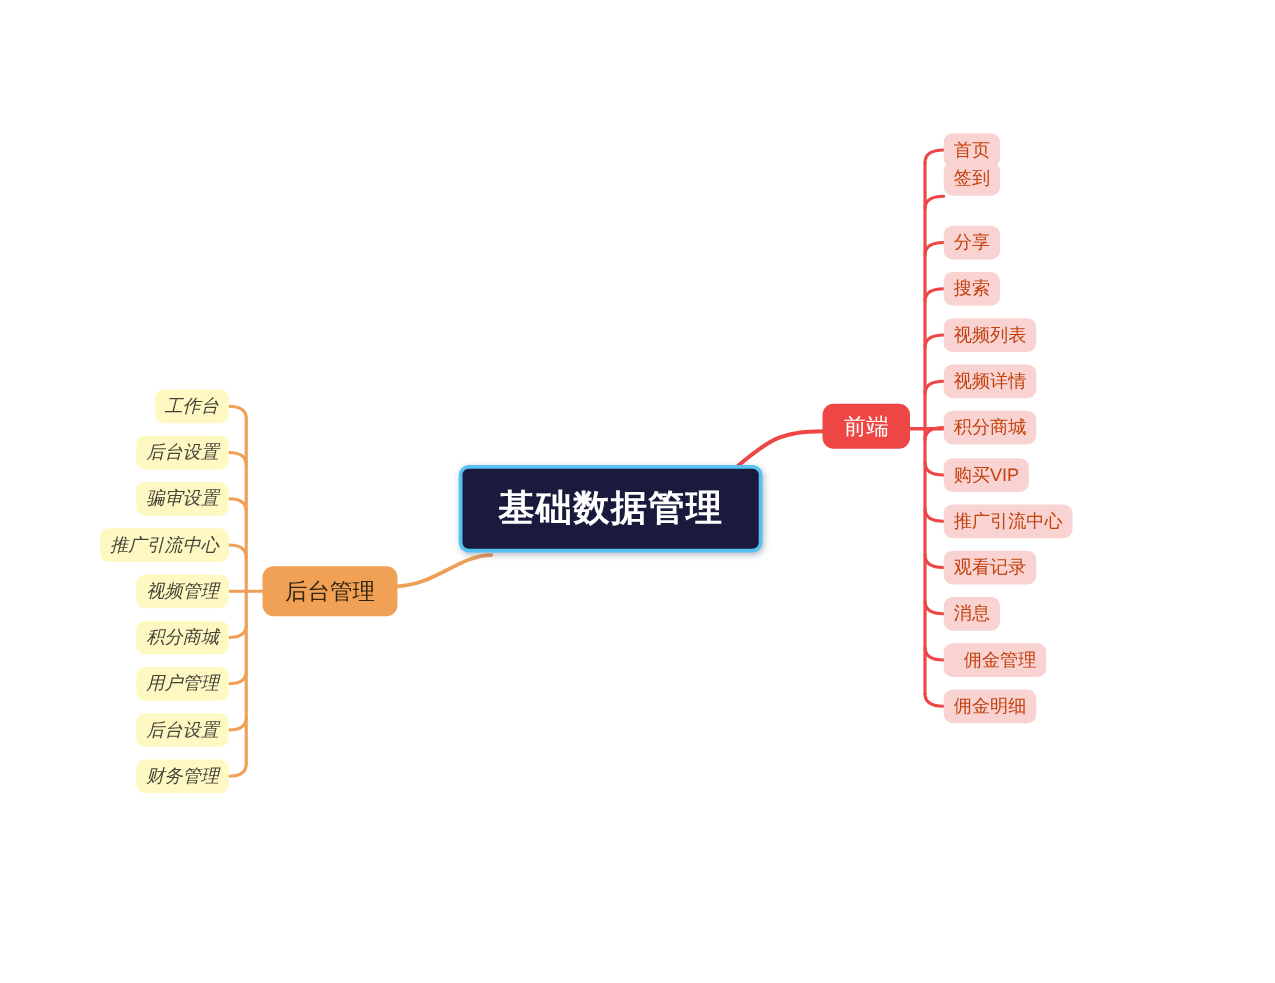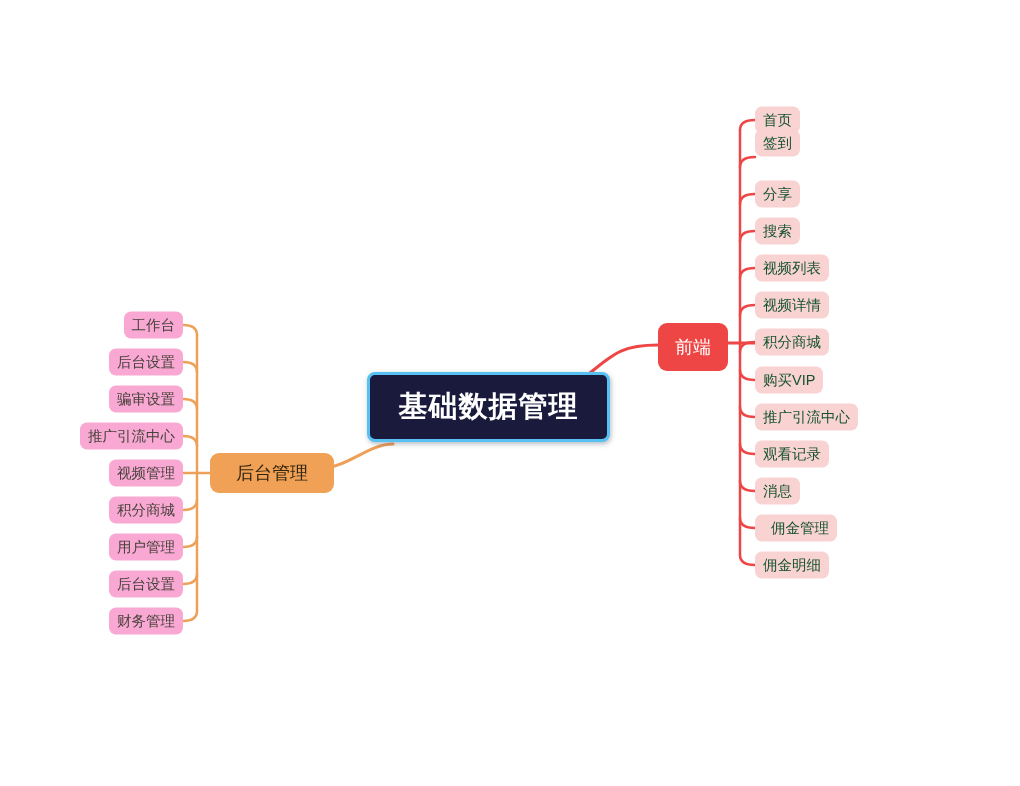--- a/index.html
+++ b/index.html
@@ -43,44 +43,45 @@
     letter-spacing: 1px;
     box-shadow: 1px 2px 5px rgba(40,60,90,0.35);
   }
   .branch-topic {
     border-radius: 9px;
     font-size: 18px;
     font-weight: 400;
   }
   .branch-backend {
     left: 210px; top: 453px;
-    width: 124px; height: 40px;
+    width: 108px; height: 40px;
     background: #f1a155;
     color: #30250f;
   }
   .branch-frontend {
     left: 658px; top: 323px;
-    width: 70px; height: 48px;
+    width: 70px; height: 36px;
     background: #ee4545;
     color: #ffffff;
   }
   .child-topic {
     height: 27px;
     padding: 0 8px;
     border-radius: 7px;
     font-size: 14.5px;
     transform: translateY(-50%);
   }
   .child-left {
-    background: #f9a8d4;
+    background: #fef9c3;
     color: #47423a;
+    font-style: italic;
   }
   .child-right {
     background: #f9d2d2;
-    color: #14532d;
+    color: #c2410c;
   }
 </style>
 </head>
 <body>
 
 <div id="canvas">
   <svg id="connectors" viewBox="0 0 1020 786" xmlns="http://www.w3.org/2000/svg">
       <path d="M 318 469 C 348 468 368 444 393 444" fill="none" stroke="#efa058" stroke-width="3" stroke-linecap="round"></path>
       <path d="M 183 473 L 210 473" fill="none" stroke="#efa058" stroke-width="2.5" stroke-linecap="round"></path>
       <path d="M 197 335 L 197 611" fill="none" stroke="#efa058" stroke-width="2.5" stroke-linecap="round"></path>

